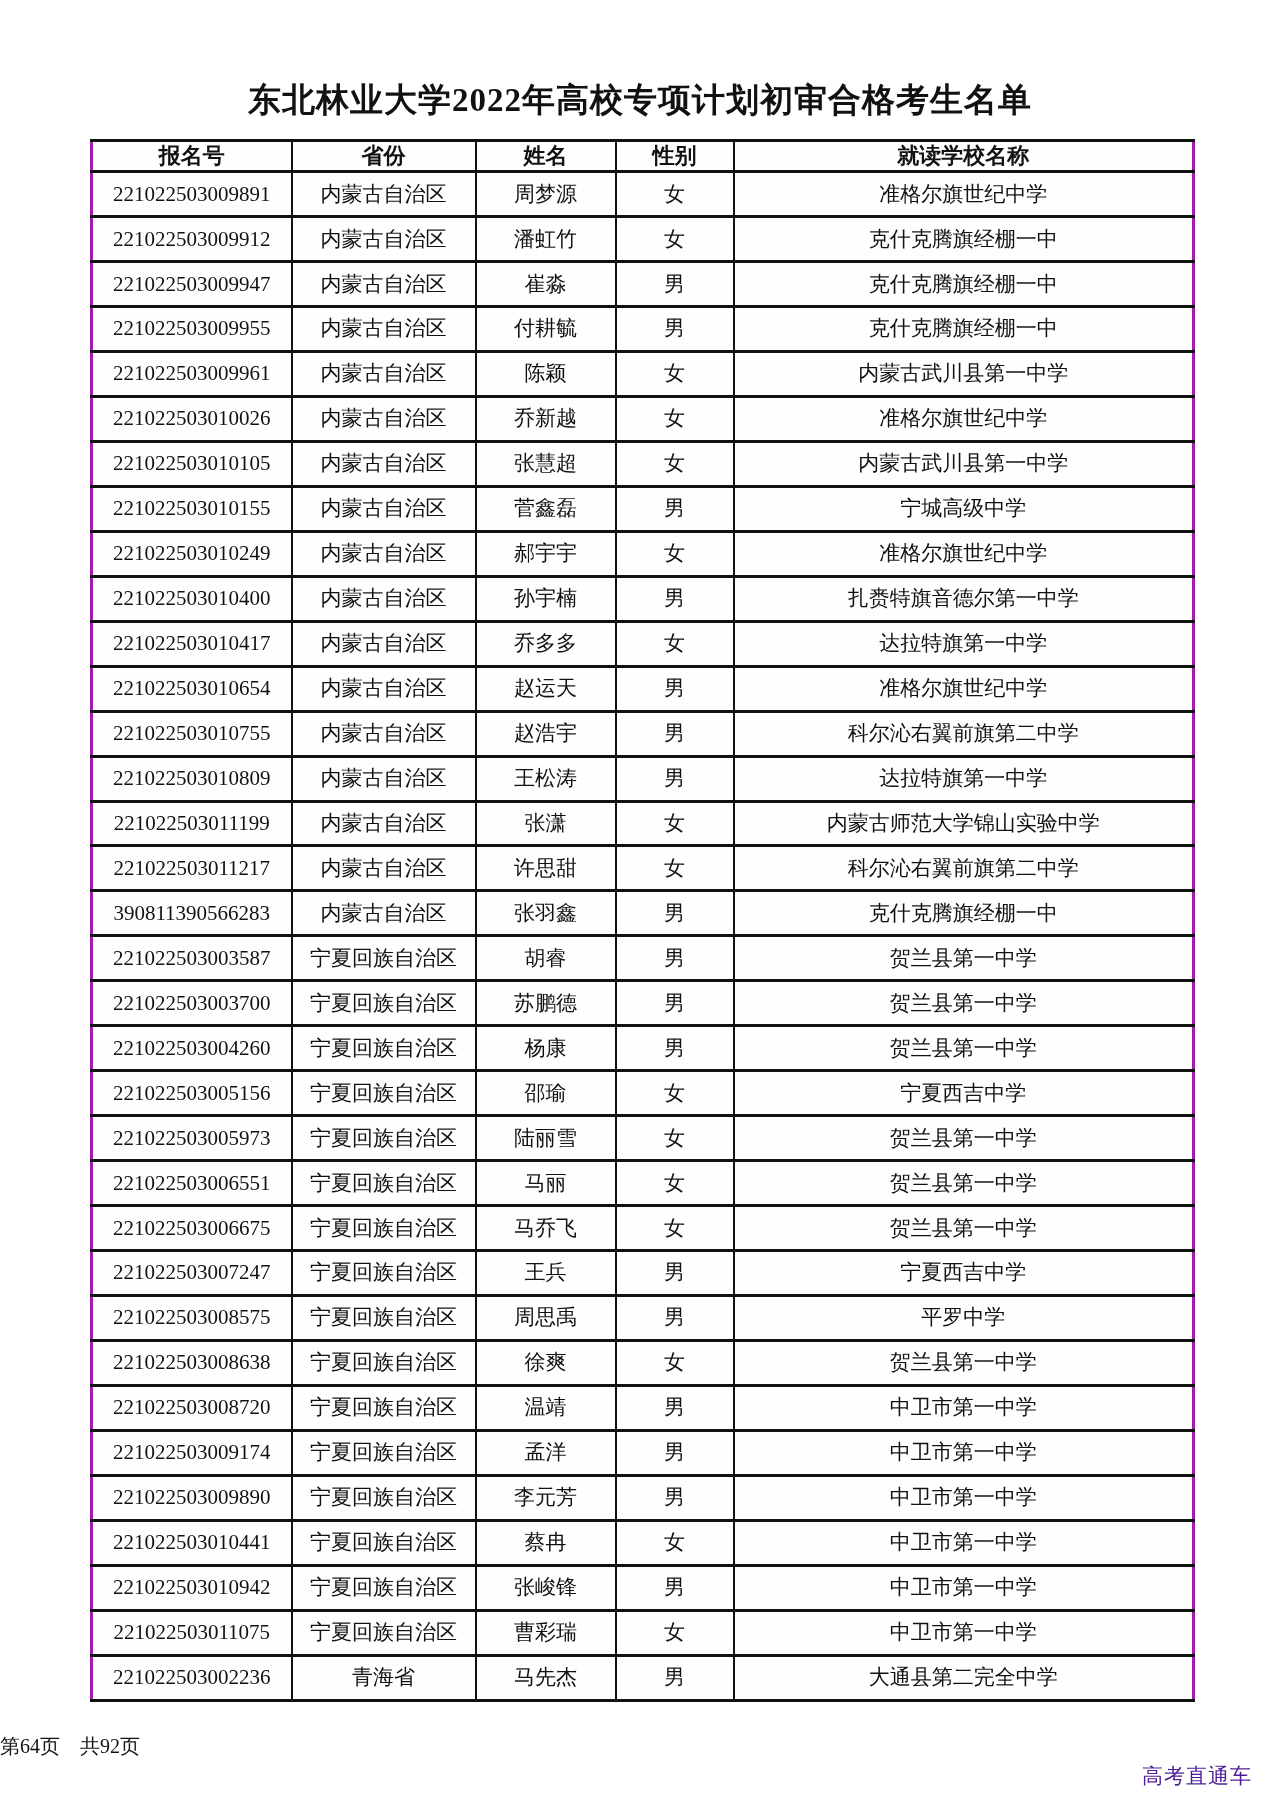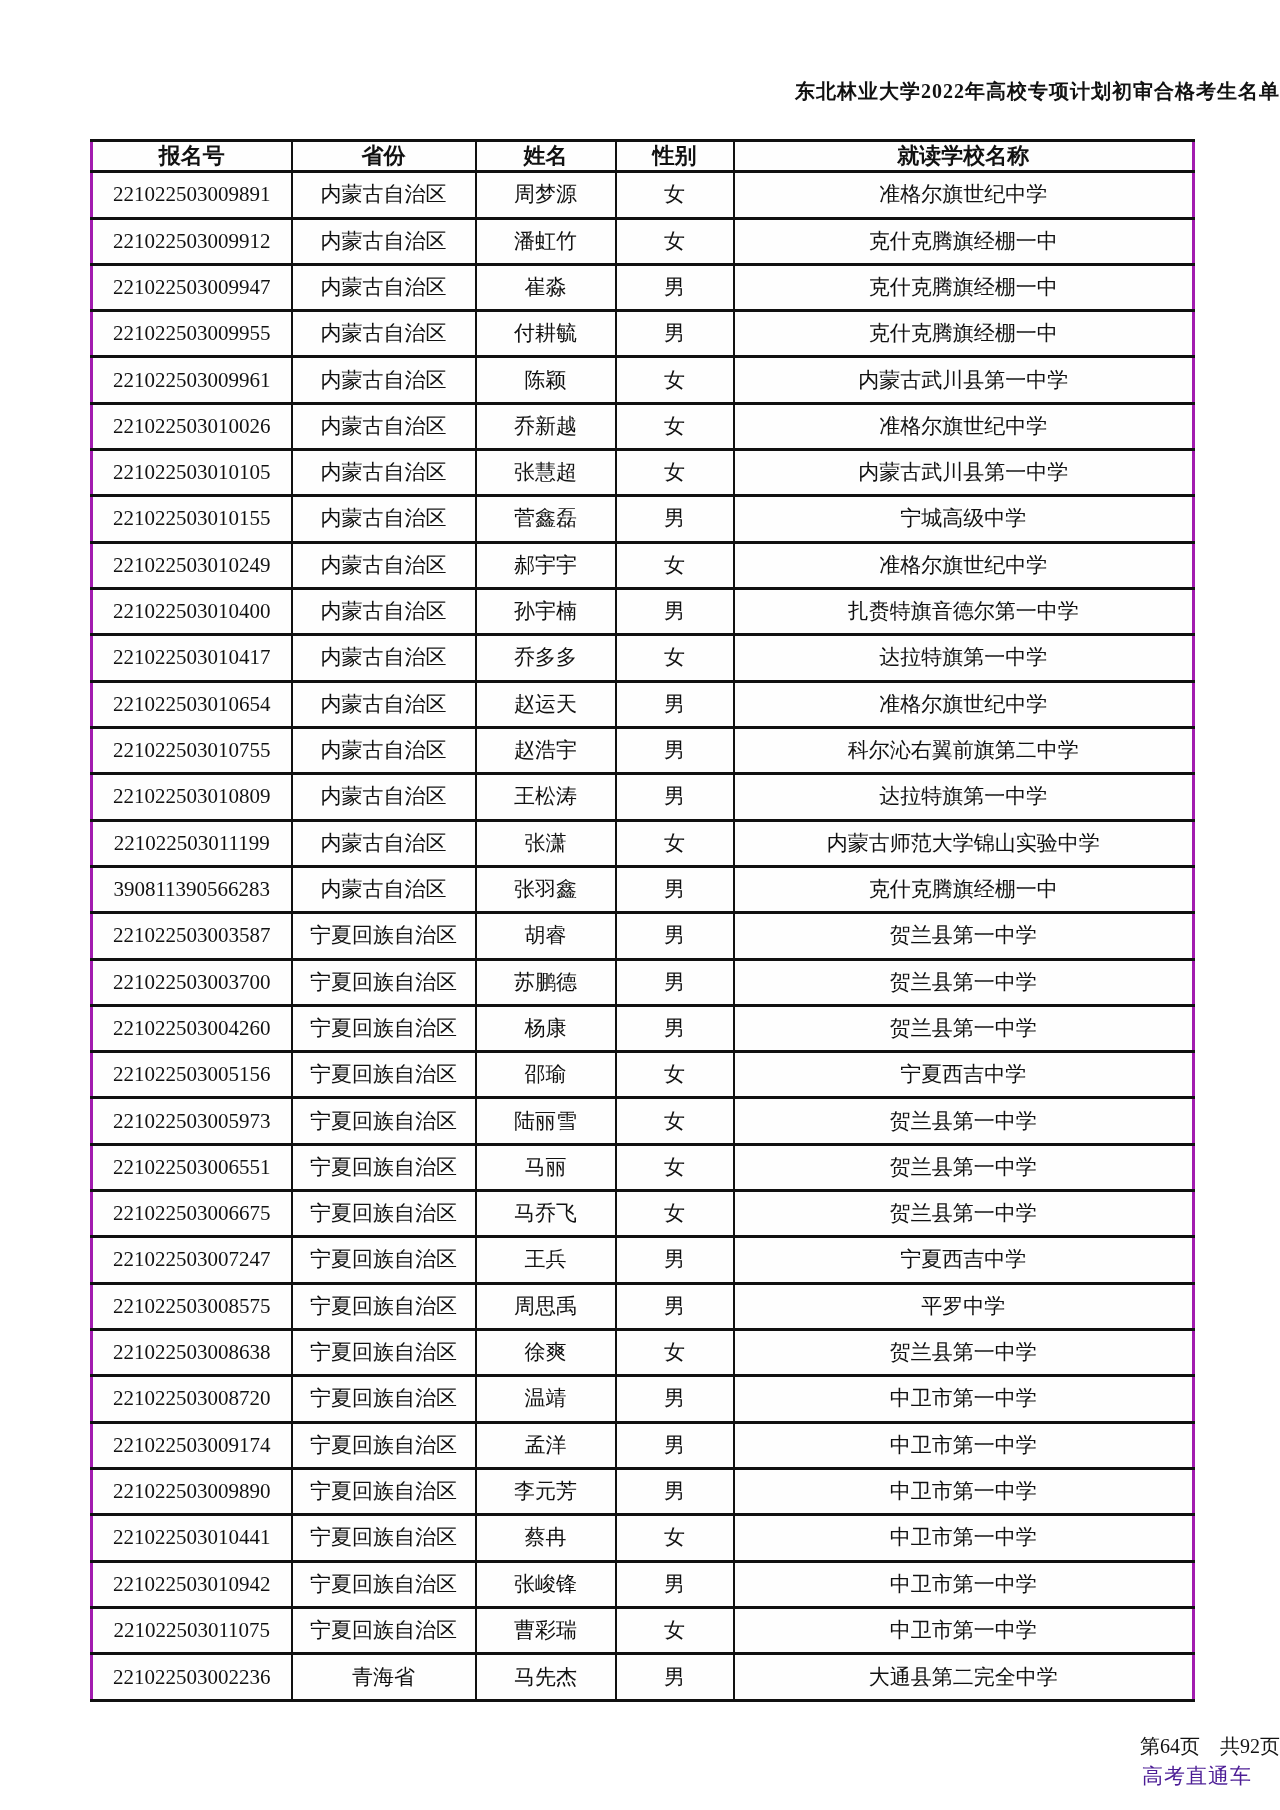--- a/index.html
+++ b/index.html
@@ -11,22 +11,22 @@
     overflow: hidden;
   }
   .page {
     position: relative;
     width: 1280px; height: 1810px;
     background: #ffffff;
   }
   .title {
     position: absolute;
     top: 78px; left: 0; right: 0;
-    text-align: right;
-    font-size: 20px;
+    text-align: center;
+    font-size: 33px;
     font-weight: bold;
     letter-spacing: 1px;
     font-family: "Liberation Serif", "DejaVu Serif", serif;
   }
   table.roster {
     position: absolute;
     top: 139px; left: 90px;
     width: 1102px; height: 1563px;
     border-collapse: collapse;
     table-layout: fixed;
@@ -46,21 +46,21 @@
     overflow: hidden;
   }
   table.roster { border: 3px solid #a21caf; }
   table.roster th {
     font-size: 22px;
     font-weight: bold;
   }
   .footer {
     position: absolute;
     top: 1733px; left: 0; right: 0;
-    text-align: right;
+    text-align: left;
     font-size: 20px;
   }
   .watermark {
     position: absolute;
     top: 1762px;
     right: 28px;
     font-size: 21px;
     color: #4c1d95;
     letter-spacing: 1px;
   }
@@ -189,20 +189,27 @@
           <td>达拉特旗第一中学</td>
         </tr>
         <tr>
           <td>221022503011199</td>
           <td>内蒙古自治区</td>
           <td>张潇</td>
           <td>女</td>
           <td>内蒙古师范大学锦山实验中学</td>
         </tr>
         <tr>
+          <td>221022503011217</td>
+          <td>内蒙古自治区</td>
+          <td>许思甜</td>
+          <td>女</td>
+          <td>科尔沁右翼前旗第二中学</td>
+        </tr>
+        <tr>
           <td>390811390566283</td>
           <td>内蒙古自治区</td>
           <td>张羽鑫</td>
           <td>男</td>
           <td>克什克腾旗经棚一中</td>
         </tr>
         <tr>
           <td>221022503003587</td>
           <td>宁夏回族自治区</td>
           <td>胡睿</td>

